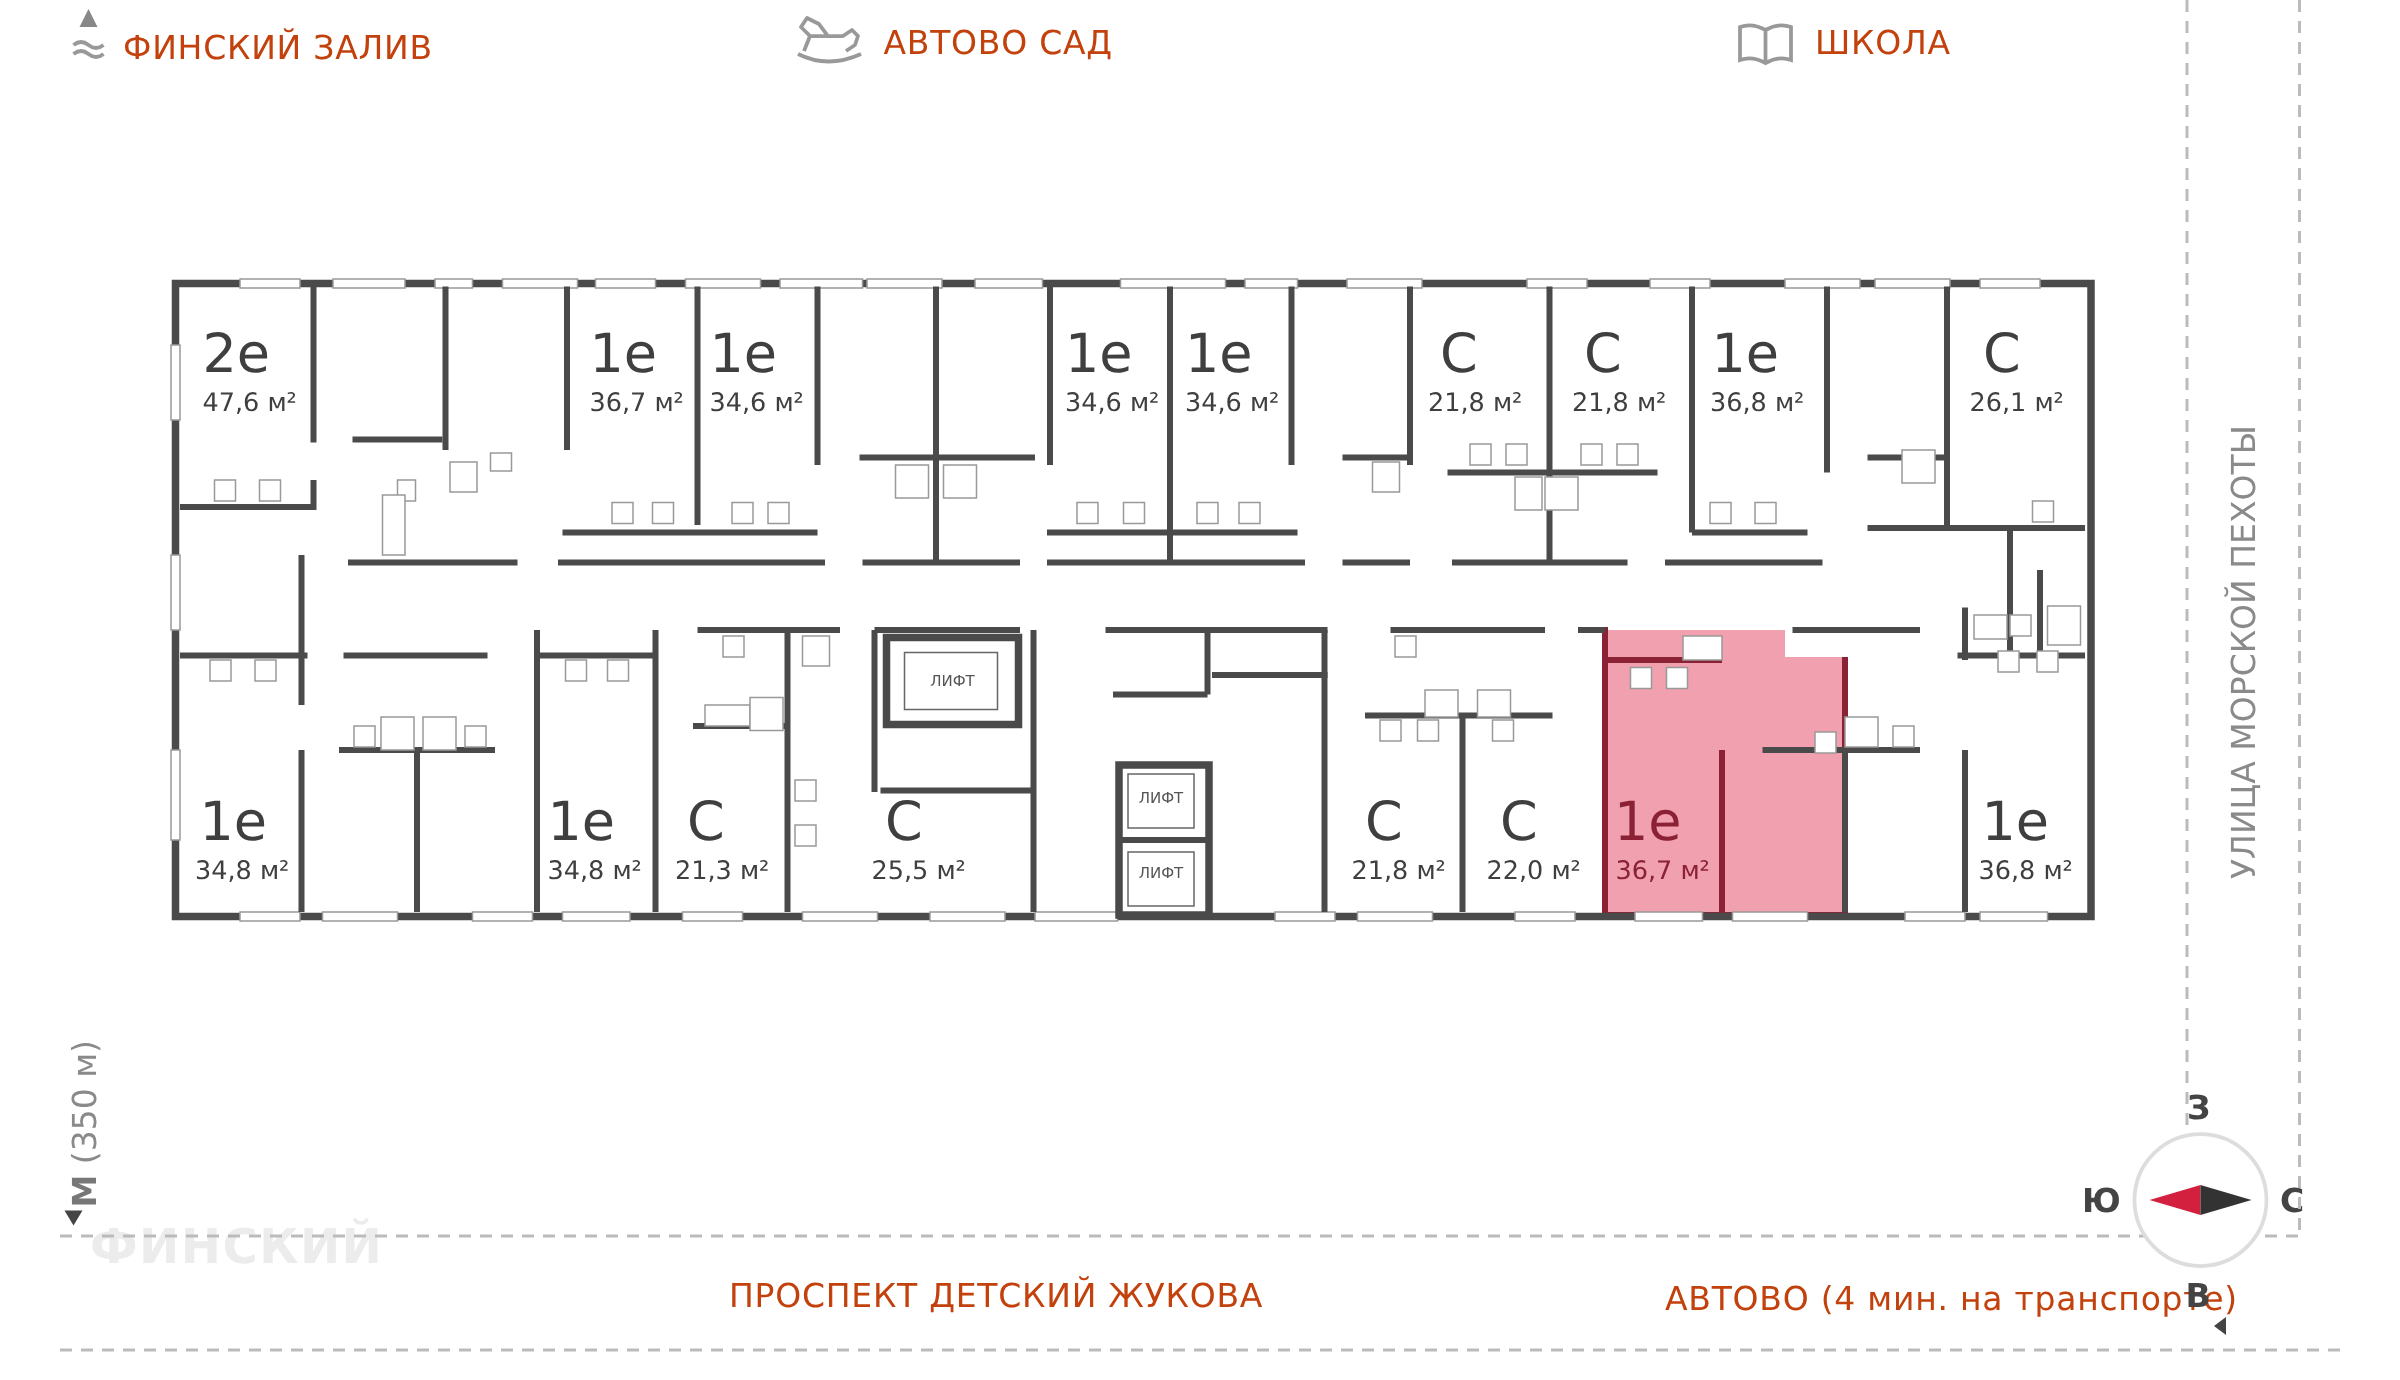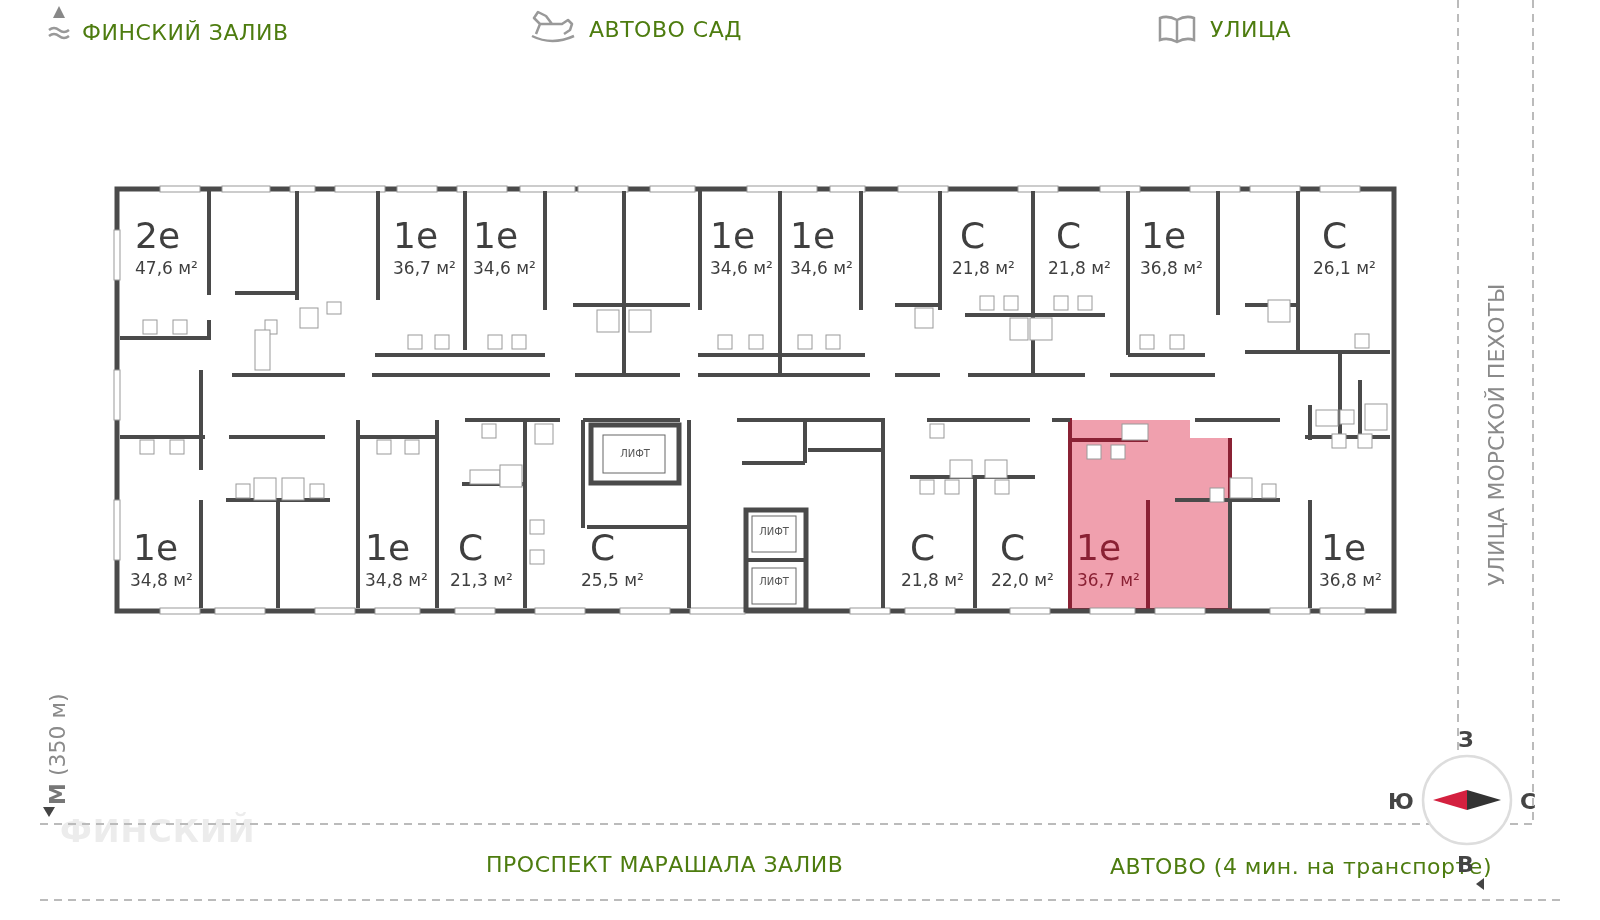--- a/index.html
+++ b/index.html
@@ -1,17 +1,17 @@
 <!DOCTYPE html>
 <html><head>
 <meta charset="utf-8">
 <style>
   html,body{margin:0;padding:0;background:#fff;}
   body{width:1600px;height:920px;position:relative;overflow:hidden;font-family:"DejaVu Sans",sans-serif;}
-  .lbl{position:absolute;color:#4d7c0f;font-family:"DejaVu Sans",sans-serif;font-size:22px;letter-spacing:0.5px;white-space:nowrap;}
+  .lbl{position:absolute;color:#c2410c;font-family:"DejaVu Sans",sans-serif;font-size:22px;letter-spacing:0.5px;white-space:nowrap;}
   .ico{position:absolute;}
   svg.plan{position:absolute;left:0;top:0;}
   .unit-type{font-family:"DejaVu Sans",sans-serif;font-size:36px;fill:#3f3f3f;}
   .unit-area{font-family:"DejaVu Sans",sans-serif;font-size:17px;fill:#3f3f3f;}
   .sel .unit-type,.sel .unit-area{fill:#8a2134;}
   .lift-txt{font-family:"DejaVu Sans",sans-serif;font-size:10px;fill:#555;}
   .compass-l{position:absolute;font-family:"DejaVu Sans",sans-serif;font-weight:bold;font-size:22px;color:#444;}
   .vert{position:absolute;transform-origin:left top;transform:rotate(-90deg);color:#8a8a8a;font-size:22px;white-space:nowrap;}
   .watermark{position:absolute;left:60px;top:812px;color:#ececec;font-size:32px;font-weight:bold;letter-spacing:1px;}
 </style>
@@ -35,32 +35,32 @@
       <path d="M6 30 q20 10 42 0 M10 28 l4 -10 l-6 -6 l4 -6 l8 4 l6 8 l10 0 l6 -4 l4 4 l-2 6 l-6 4 M14 18 l20 0" stroke="#999" stroke-width="2.5" fill="none" stroke-linejoin="round"></path>
     </svg>
 </div>
 <div class="lbl" style="left:589px;top:17px;">АВТОВО САД</div>
 
 <div class="ico" style="left:1158px;top:14px;">
   <svg width="38" height="30" viewBox="0 0 38 30">
       <path d="M2 4 q8 -3 17 2 q9 -5 17 -2 v22 q-8 -3 -17 2 q-9 -5 -17 -2 z M19 6 v22" stroke="#999" stroke-width="2.5" fill="none"></path>
     </svg>
 </div>
-<div class="lbl" style="left:1210px;top:17px;">УЛИЦА</div>
+<div class="lbl" style="left:1210px;top:17px;">ШКОЛА</div>
 
 <div class="vert" style="left:1484px;top:586px;">УЛИЦА МОРСКОЙ ПЕХОТЫ</div>
 
 <div class="vert" style="left:45px;top:805px;">
   <span style="font-weight:bold;color:#777;">М</span>
   <span>(350 м)</span>
 </div>
 
 <div class="watermark">ФИНСКИЙ</div>
 
-<div class="lbl" style="left:486px;top:852px;">ПРОСПЕКТ МАРАШАЛА ЗАЛИВ</div>
+<div class="lbl" style="left:486px;top:852px;">ПРОСПЕКТ ДЕТСКИЙ ЖУКОВА</div>
 <div class="lbl" style="left:1110px;top:854px;">АВТОВО (4 мин. на транспорте)</div>
 
 <div class="compass-l" style="left:1458px;top:727px;">З</div>
 <div class="compass-l" style="left:1388px;top:789px;">Ю</div>
 <div class="compass-l" style="left:1520px;top:789px;">С</div>
 <div class="compass-l" style="left:1457px;top:852px;">В</div>
 
 <svg class="plan" width="1600" height="920">
 
   <g stroke="#bbb" stroke-width="2" stroke-dasharray="8,6" fill="none">

